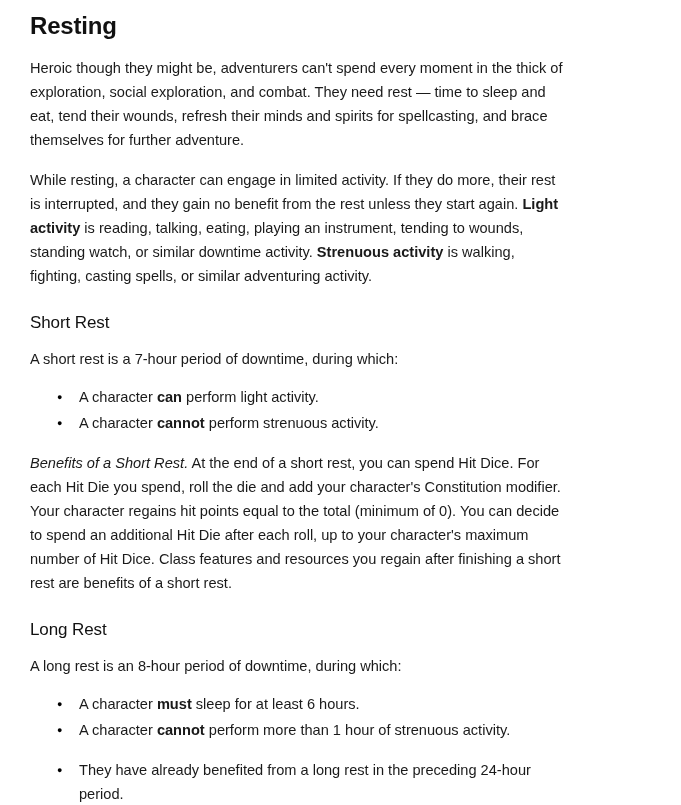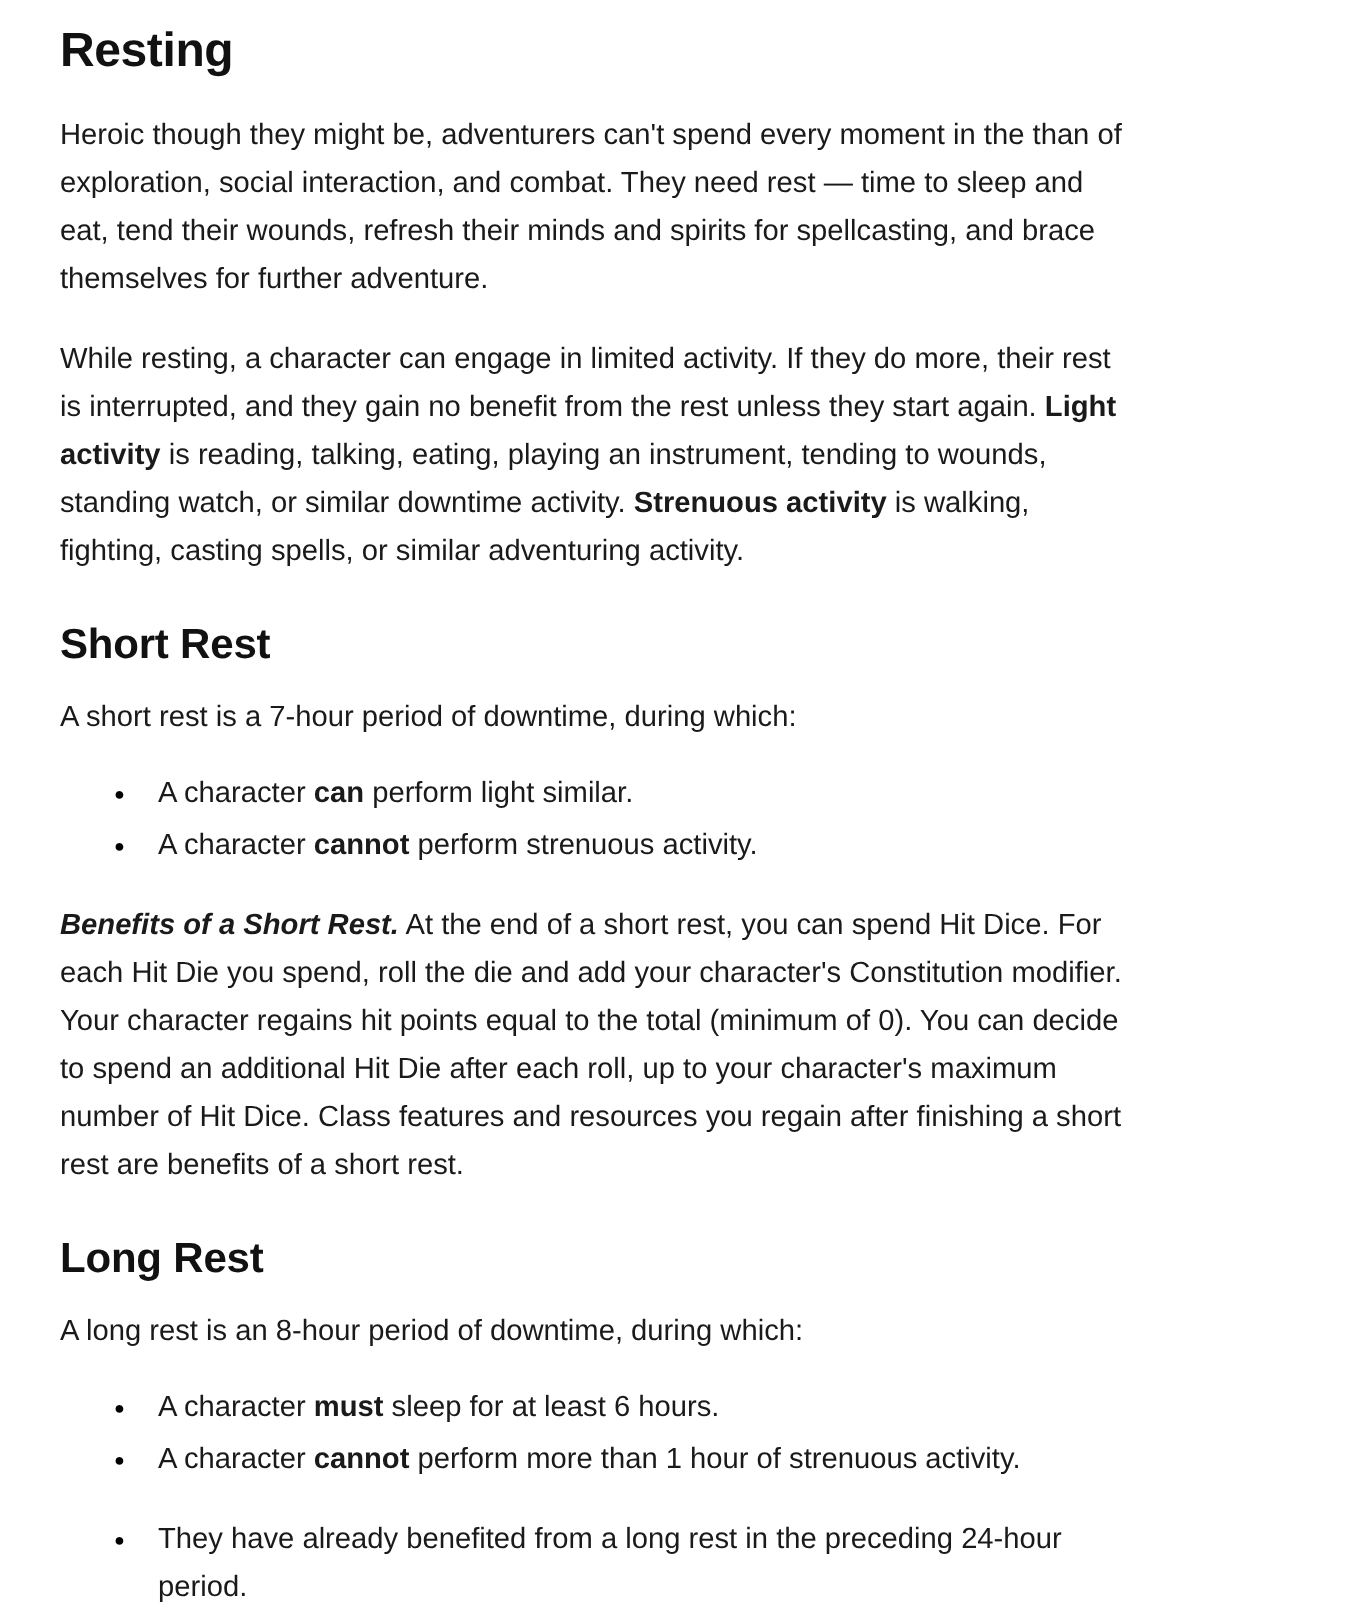--- a/index.html
+++ b/index.html
@@ -23,23 +23,23 @@
   }
   .doc-title {
     font-size: 24px;
     line-height: 28px;
     font-weight: bold;
     margin: 4px 0 16px 0;
     letter-spacing: -0.2px;
     color: #111111;
   }
   .section-title {
-    font-size: 21px;
+    font-size: 17px;
     line-height: 21px;
-    font-weight: bold;
+    font-weight: normal;
     margin: 24px 0 14px 0;
     letter-spacing: -0.1px;
     color: #111111;
   }
   p.body {
     font-size: 14.6px;
     line-height: 24px;
     margin: 0 0 16px 0;
     text-align: left;
     color: #1a1a1a;
@@ -62,39 +62,39 @@
   ul.bullets li::before {
     content: "\25CF";
     position: absolute;
     left: -22px;
     top: 0;
     font-size: 9px;
     line-height: 24px;
     color: #000000;
   }
   .b { font-weight: bold; }
-  .bi { font-weight: bold; font-style: italic; }
+  .bi { font-weight: normal; font-style: italic; }
 </style>
 </head>
 <body>
 
 <div class="page">
 
   <h1 class="doc-title">Resting</h1>
 
-  <p class="body">Heroic though they might be, adventurers can't spend every moment in the than of exploration, social interaction, and combat. They need rest — time to sleep and eat, tend their wounds, refresh their minds and spirits for spellcasting, and brace themselves for further adventure.</p>
+  <p class="body">Heroic though they might be, adventurers can't spend every moment in the thick of exploration, social exploration, and combat. They need rest — time to sleep and eat, tend their wounds, refresh their minds and spirits for spellcasting, and brace themselves for further adventure.</p>
 
   <p class="body"><span>While resting, a character can engage in limited activity. If they do more, their rest is interrupted, and they gain no benefit from the rest unless they start again. </span><span class="b">Light activity</span><span> is reading, talking, eating, playing an instrument, tending to wounds, standing watch, or similar downtime activity. </span><span class="b">Strenuous activity</span><span> is walking, fighting, casting spells, or similar adventuring activity.</span></p>
 
   <h2 class="section-title">Short Rest</h2>
 
   <p class="body tight">A short rest is a 7-hour period of downtime, during which:</p>
 
   <ul class="bullets">
-    <li><span>A character </span><span class="b">can</span><span> perform light similar.</span></li>
+    <li><span>A character </span><span class="b">can</span><span> perform light activity.</span></li>
     <li><span>A character </span><span class="b">cannot</span><span> perform strenuous activity.</span></li>
   </ul>
 
   <p class="body"><span class="bi">Benefits of a Short Rest.</span><span> At the end of a short rest, you can spend Hit Dice. For each Hit Die you spend, roll the die and add your character's Constitution modifier. Your character regains hit points equal to the total (minimum of 0). You can decide to spend an additional Hit Die after each roll, up to your character's maximum number of Hit Dice. Class features and resources you regain after finishing a short rest are benefits of a short rest.</span></p>
 
   <h2 class="section-title">Long Rest</h2>
 
   <p class="body tight">A long rest is an 8-hour period of downtime, during which:</p>
 
   <ul class="bullets">

